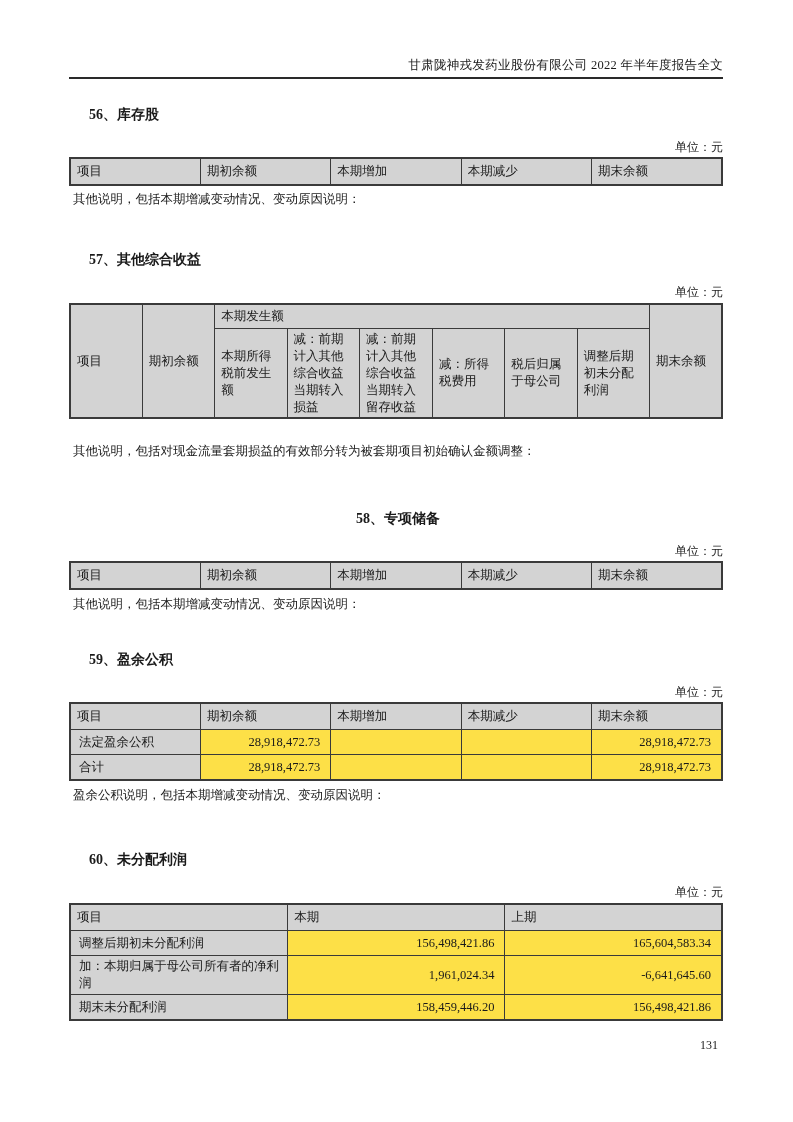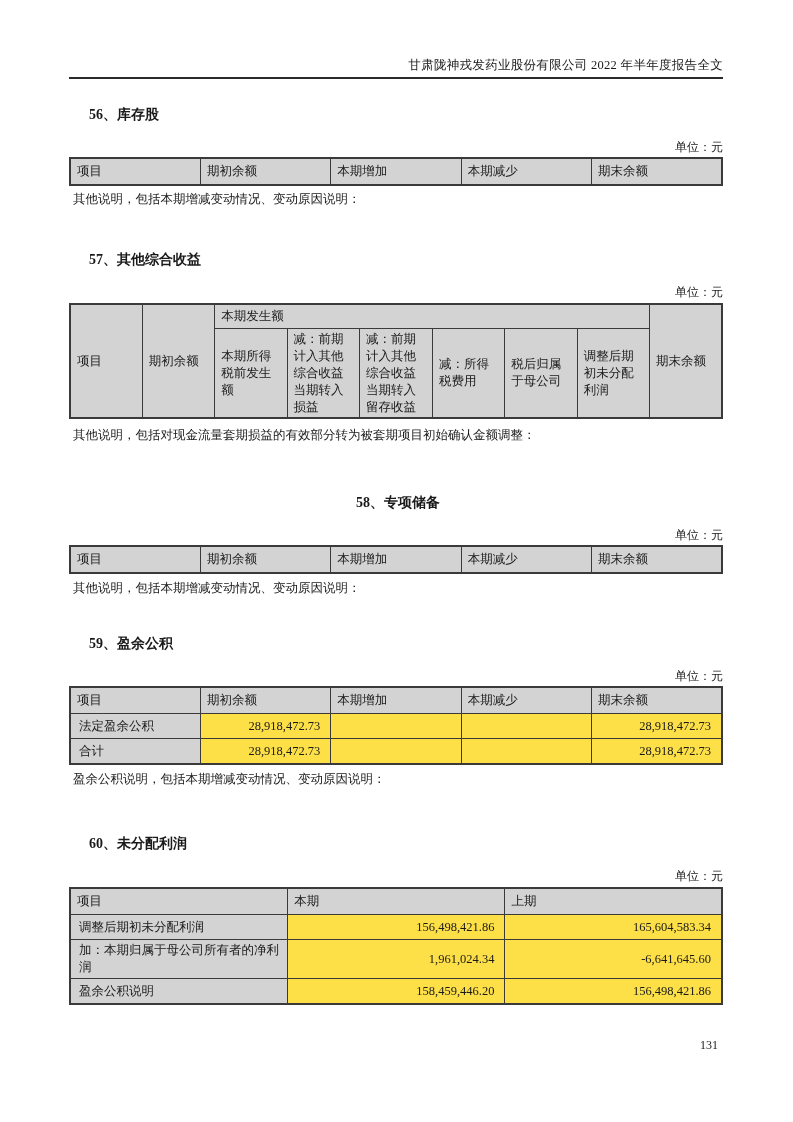--- a/index.html
+++ b/index.html
@@ -77,21 +77,21 @@
   .hrow th{height:21px;}
   .drow td{height:20px;}
   
   .mt-title56{margin-top:27px;}
   .mt-unit56{margin-top:15px;}
   .mt-table56{margin-top:2px;}
   .mt-note56{margin-top:5px;}
   .mt-title57{margin-top:44px;}
   .mt-unit57{margin-top:16px;}
   .mt-table57{margin-top:3px;}
-  .mt-note57{margin-top:8px;}
+  .mt-note57{margin-top:24px;}
   .mt-title58{margin-top:51px;text-align:center;}
   .mt-unit58{margin-top:16px;}
   .mt-table58{margin-top:2px;}
   .mt-note58{margin-top:6px;}
   .mt-title59{margin-top:39px;}
   .mt-unit59{margin-top:16px;}
   .mt-table59{margin-top:2px;}
   .mt-note59{margin-top:6px;}
   .mt-title60{margin-top:48px;}
   .mt-unit60{margin-top:16px;}
@@ -245,21 +245,21 @@
       <td class="label">调整后期初未分配利润</td>
       <td class="num">156,498,421.86</td>
       <td class="num">165,604,583.34</td>
     </tr>
     <tr class="drow">
       <td class="label">加：本期归属于母公司所有者的净利润</td>
       <td class="num">1,961,024.34</td>
       <td class="num">-6,641,645.60</td>
     </tr>
     <tr class="drow">
-      <td class="label">盈余公积说明</td>
+      <td class="label">期末未分配利润</td>
       <td class="num">158,459,446.20</td>
       <td class="num">156,498,421.86</td>
     </tr>
   </tbody>
     </table>
 
   <div class="page-num">131</div>
 
 </div>
 

